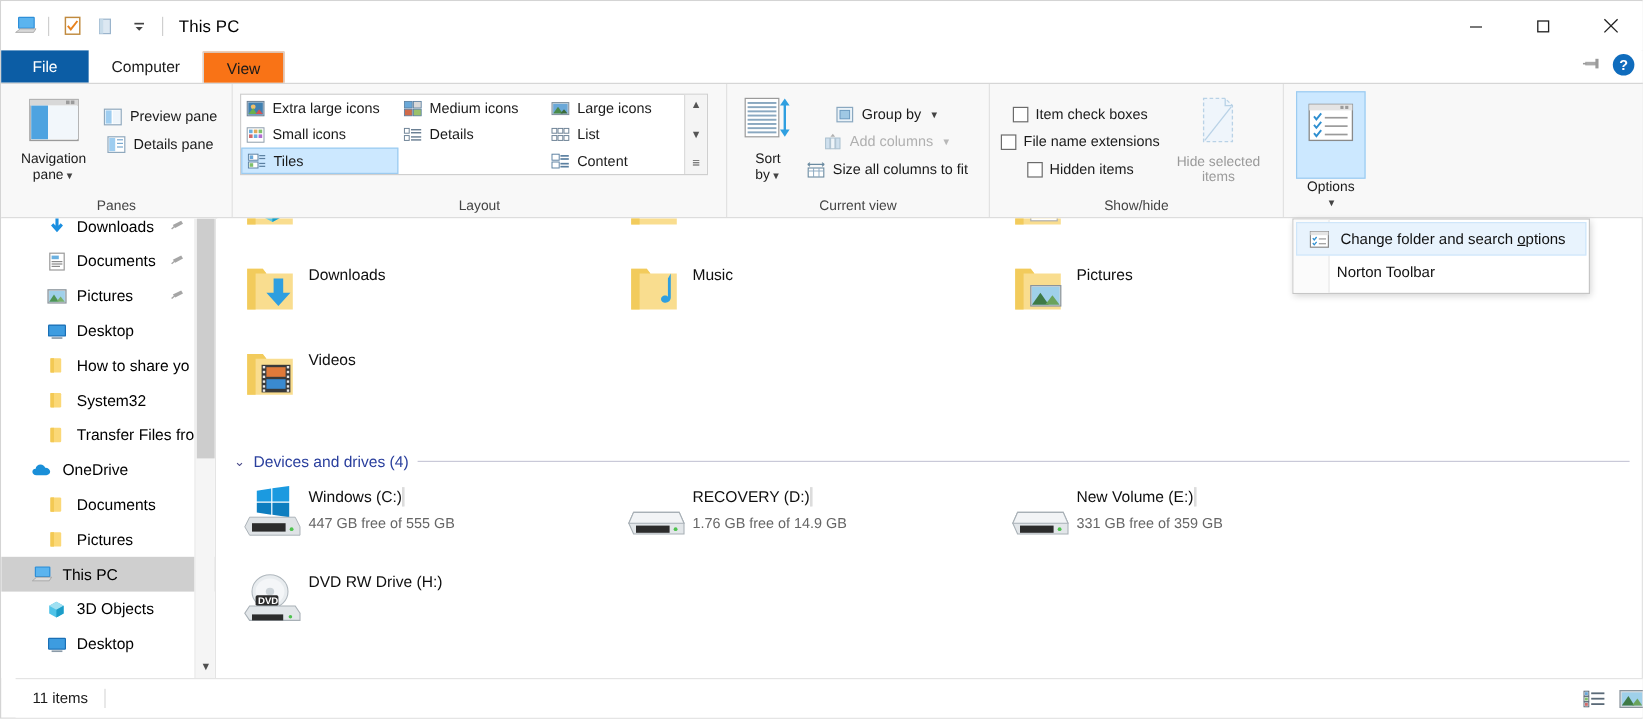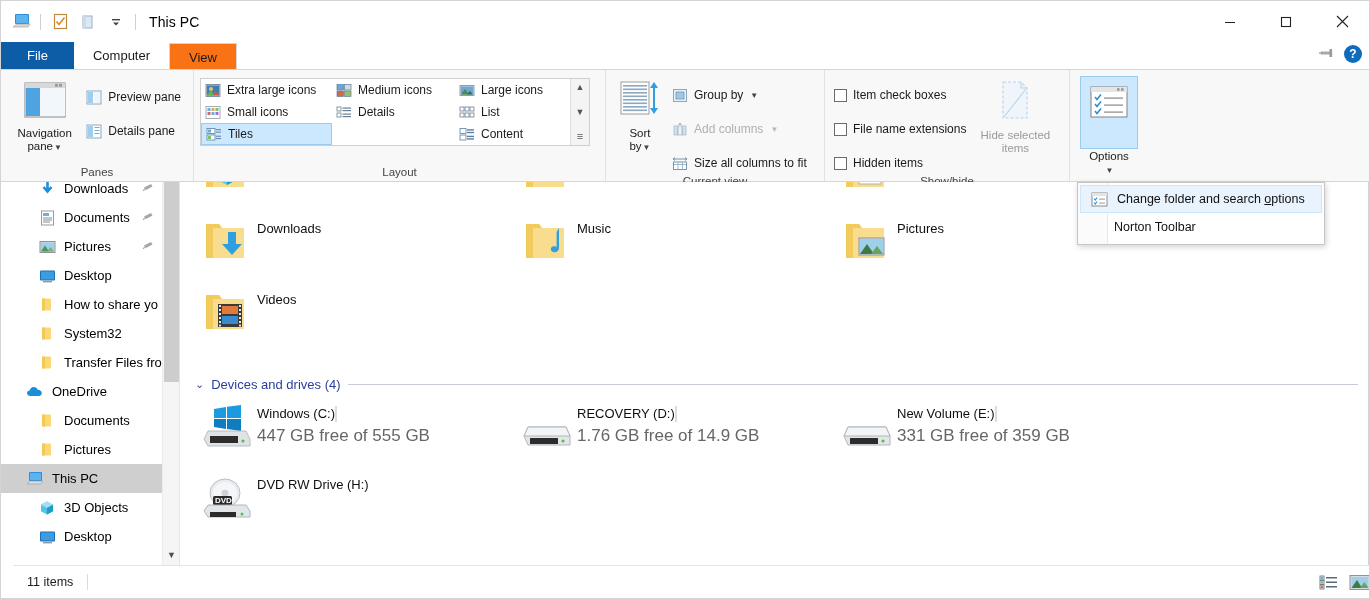--- a/index.html
+++ b/index.html
@@ -90,21 +90,21 @@
 
   
   .bigbtn {
     width: 76px; display: flex; flex-direction: column; align-items: center;
     padding-top: 4px; cursor: default;
   }
   .bigbtn .lbl { font-size: 11.5px; color: #1a1a1a; text-align: center; line-height: 13px; margin-top: 4px; }
   .bigbtn .lbl.dim { color: #9a9a9a; }
 
   
-  .smallcol { display: flex; flex-direction: column; gap: 12px; padding-top: 3px; }
+  .smallcol { display: flex; flex-direction: column; gap: 1px; padding-top: 3px; align-items: center; }
   .smallitem {
     display: flex; align-items: center; gap: 6px;
     height: 22px; padding: 0 6px 0 3px;
     font-size: 12px; color: #1a1a1a; cursor: default; white-space: nowrap;
   }
   .smallitem.dim { color: #b0b0b0; }
   .smallitem.sel {
     background: #cce8ff;
     border: 1px solid #9ccbf0;
   }
@@ -169,21 +169,21 @@
   .grouphdr .gline { flex: 1; height: 1px; background: #c9c9d8; }
 
   .tilegrid { display: flex; flex-wrap: wrap; padding-left: 14px; }
   .tile {
     width: 320px; height: 71px; display: flex; align-items: flex-start;
     padding-top: 5px; cursor: default;
   }
   .tile .tico { width: 62px; flex: none; display: flex; align-items: flex-start; justify-content: center; padding-top: 4px; }
   .tile .tbody { flex: 1; padding-top: 4px; }
   .tile .tname { font-size: 13px; color: #0f0f0f; line-height: 18px; }
-  .tile .tsub { font-size: 17px; color: #666; line-height: 18px; margin-top: 4px; }
+  .tile .tsub { font-size: 12px; color: #666; line-height: 18px; margin-top: 4px; }
   .bar {
     width: 238px; height: 15px; background: #e6e6e6; border: 1px solid #dcdcdc;
     margin-top: 4px; position: relative; overflow: hidden;
   }
   .bar .fill { height: 100%; background: #26a0da; }
 
   
   .statusbar {
     position: absolute; left: 12px; bottom: 0; width: 1369px; height: 33px;
     background: #ffffff; border-top: 1px solid #e4e4e4;

